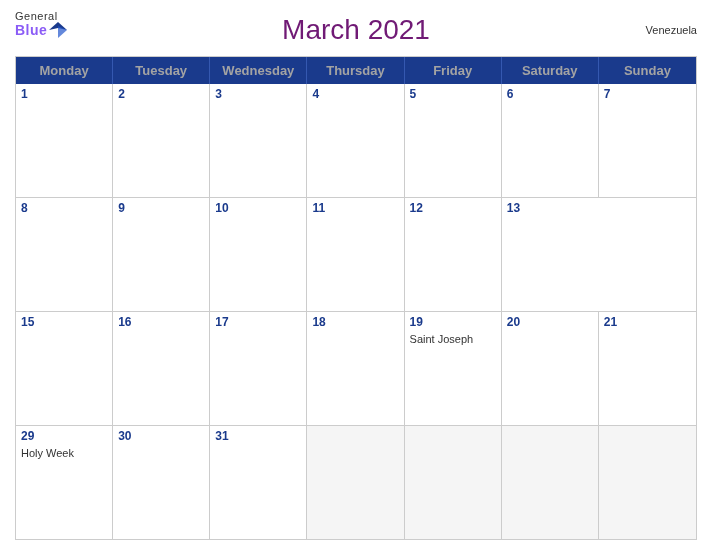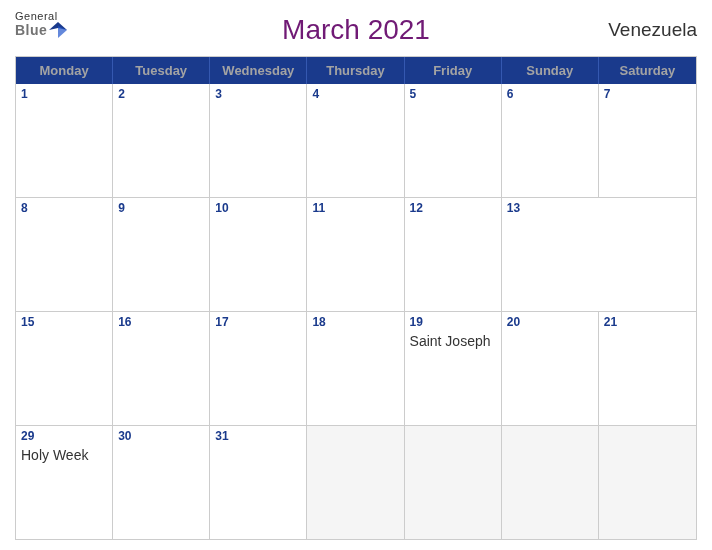--- a/index.html
+++ b/index.html
@@ -34,37 +34,37 @@
       align-items: flex-start;
     }
     .logo-text-general {
       font-size: 11px;
       color: #333;
       font-weight: normal;
       letter-spacing: 0.5px;
     }
     .logo-text-blue {
       font-size: 14px;
-      color: #737373;
+      color: #8b5cf6;
       font-weight: bold;
       letter-spacing: 0.5px;
       line-height: 1;
     }
     .title {
       font-size: 28px;
       color: #701a75;
       font-weight: normal;
       text-align: right;
     }
     .country {
       position: absolute;
       right: 0;
       top: 50%;
       transform: translateY(-50%);
-      font-size: 19px;
+      font-size: 11px;
       color: #333;
     }
     .calendar {
       flex: 1;
       display: flex;
       flex-direction: column;
       border: 1px solid #ccc;
     }
     .day-headers {
       display: grid;
@@ -106,21 +106,21 @@
     .day-cell:last-child {
       border-right: none;
     }
     .day-number {
       font-size: 12px;
       color: #1a3a8c;
       font-weight: bold;
       line-height: 1.3;
     }
     .day-event {
-      font-size: 14px;
+      font-size: 11px;
       color: #333;
       margin-top: 2px;
       line-height: 1.2;
     }
     .empty-cell {
       background: #f5f5f5;
     }
   </style>
 </head>
 <body>
@@ -141,22 +141,22 @@
     <span class="country">Venezuela</span>
   </div>
 
   <div class="calendar">
     <div class="day-headers">
     <div class="day-header">Monday</div>
         <div class="day-header">Tuesday</div>
         <div class="day-header">Wednesday</div>
         <div class="day-header">Thursday</div>
         <div class="day-header">Friday</div>
+        <div class="day-header">Saturday</div>
         <div class="day-header">Sunday</div>
-        <div class="day-header">Saturday</div>
       </div>
     <div class="calendar-body">
     <div class="week-row">
           <div class="day-cell">
             <span class="day-number">1</span>
           </div>
           <div class="day-cell">
             <span class="day-number">2</span>
           </div>
           <div class="day-cell">

